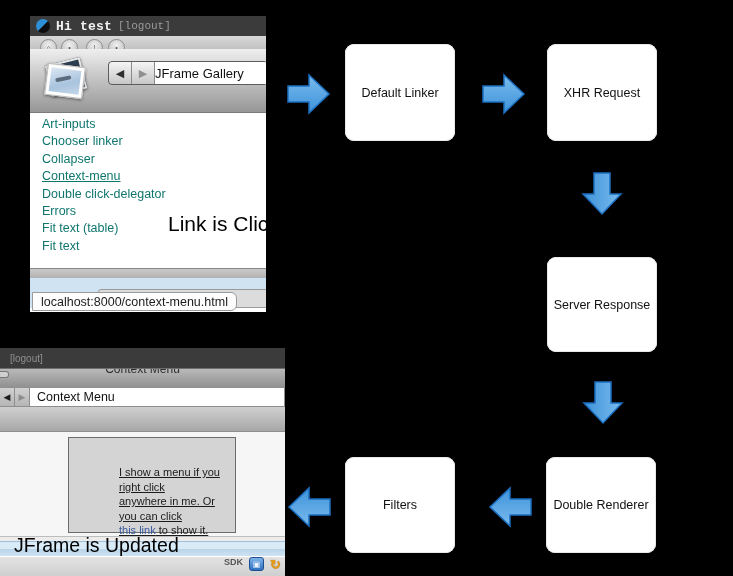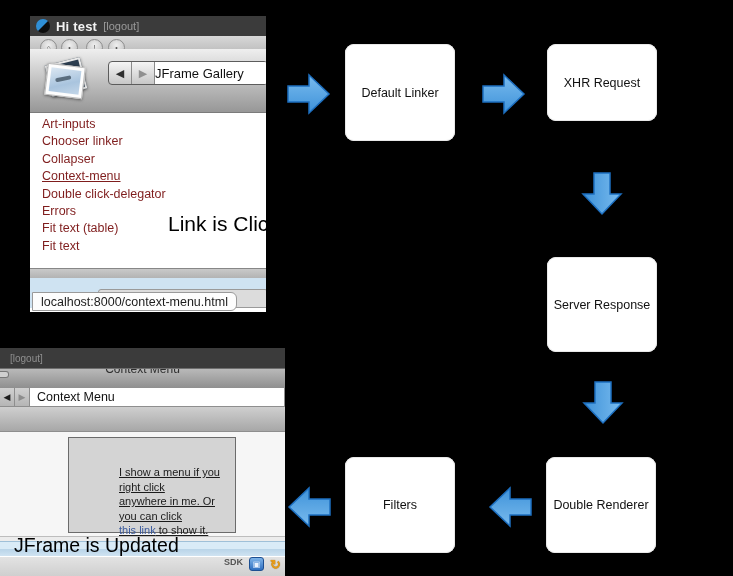--- a/index.html
+++ b/index.html
@@ -14,21 +14,21 @@
     color:#111; font-size:12.5px; text-align:center;
     box-shadow:0 0 0 1px #e8e8e8 inset;
   }
   .arrow { position:absolute; width:44px; height:44px; }
   .arrow svg { display:block; }
   .rot90 { transform:rotate(90deg); }
   .rot180 { transform:rotate(180deg); }
 
   
   #win1 { position:absolute; left:30px; top:16px; width:236px; height:296px; overflow:hidden; background:#fff; }
-  #win1 .titlebar { height:20px; background:#3b3b3b; display:flex; align-items:center; padding:0 6px; gap:6px; }
+  #win1 .titlebar { height:20px; background:#3b3b3b; display:flex; align-items:center; padding:0 6px; gap:6px;font-family:Liberation Mono, monospace; }
   #win1 .app-circle { width:14px; height:14px; border-radius:50%;
     background:linear-gradient(135deg,#2f8fd6 0 49%,#0c0c0c 51% 100%); flex:0 0 auto; }
   #win1 .title-text { color:#f2f2f2; font-size:13px; font-weight:bold; letter-spacing:.2px; }
   #win1 .logout { color:#9a9a9a; font-size:11px; }
   #win1 .btnstrip { height:13px; background:linear-gradient(#d8d8d8,#c2c2c2); position:relative; overflow:hidden; }
   .mini-circle { position:absolute; top:3px; width:17px; height:17px; border-radius:50%;
     background:radial-gradient(circle at 50% 35%,#efefef,#b9b9b9); border:1px solid #8e8e8e;
     display:flex; align-items:center; justify-content:center; font-size:7px; color:#555; }
   #win1 .toolbar { height:64px; background:linear-gradient(#efefef,#bdbdbd 55%,#979797);
     border-bottom:1px solid #7b7b7b; position:relative; }
@@ -41,21 +41,21 @@
   .photo-front .pic { width:30px; height:24px; background:linear-gradient(160deg,#dbe7f2,#a9c4de 60%,#c3d6e8); position:relative; }
   .photo-front .pic i { position:absolute; left:5px; top:8px; width:16px; height:4px; background:#5a6d7e; border-radius:2px; transform:rotate(-18deg); }
   .navgroup { position:absolute; left:78px; top:12px; right:-2px; height:24px; display:flex;
     border:1px solid #5c5c5c; border-radius:4px; overflow:hidden; background:linear-gradient(#f5f5f5,#c7c7c7); }
   .navbtn { width:23px; display:flex; align-items:center; justify-content:center; font-size:11px; border-right:1px solid #8a8a8a; }
   .navbtn.back { color:#2e2e2e; }
   .navbtn.fwd { color:#909090; }
   .navfield { flex:1; background:#fff; display:flex; align-items:center; 
     font-size:13px; color:#111; }
   #win1 .linklist { padding:3px 0 0 12px; }
-  #win1 .linklist a { display:block; font-size:12.5px; line-height:17.4px; color:#7f1d1d; text-decoration:none; }
+  #win1 .linklist a { display:block; font-size:12.5px; line-height:17.4px; color:#0f766e; text-decoration:none; }
   #win1 .linklist a.active { text-decoration:underline; }
   .annot1 { position:absolute; left:138px; top:196px; color:#000; font-size:21px; white-space:nowrap; }
   #win1 .graybar { position:absolute; left:0; top:252px; width:100%; height:10px;
     background:linear-gradient(#c9c9c9,#b3b3b3); border-top:1px solid #878787; }
   #win1 .bluerow { position:absolute; left:0; top:262px; width:100%; height:30px; background:#cfe3f2; }
   #win1 .graypanel { position:absolute; left:68px; top:273px; right:-2px; height:19px;
     background:#dcdcdc; border:1px solid #9a9a9a; border-radius:3px 3px 0 0; }
   .statusbubble { position:absolute; left:2px; top:276px; height:19px; max-width:228px;
     background:#fdfdfd; border:1px solid #9a9a9a; border-radius:0 6px 6px 0;
     display:flex; align-items:center; padding:0 8px; font-size:12.5px; color:#1c1c1c; white-space:nowrap; }
@@ -153,21 +153,21 @@
   <div class="flow-box" style="left:345px; top:44px; height:97px;">
     <span>Default Linker</span>
   </div>
 
   <div class="arrow" style="left:482px; top:72px;">
     <svg width="44" height="44" viewBox="0 0 44 44">
       <polygon points="1,14 22,14 22,3 42,22 22,41 22,30 1,30" fill="url(#g1)" stroke="#1d6fc0" stroke-width="1.5"></polygon>
       </svg>
   </div>
 
-  <div class="flow-box" style="left:547px; top:44px; height:77px;">
+  <div class="flow-box" style="left:547px; top:44px; height:97px;">
     <span>XHR Request</span>
   </div>
 
   <div class="arrow rot90" style="left:580px; top:172px;">
     <svg width="44" height="44" viewBox="0 0 44 44">
       <polygon points="1,14 22,14 22,3 42,22 22,41 22,30 1,30" fill="url(#g1)" stroke="#1d6fc0" stroke-width="1.5"></polygon>
       </svg>
   </div>
 
   <div class="flow-box" style="left:547px; top:257px; height:95px;">

